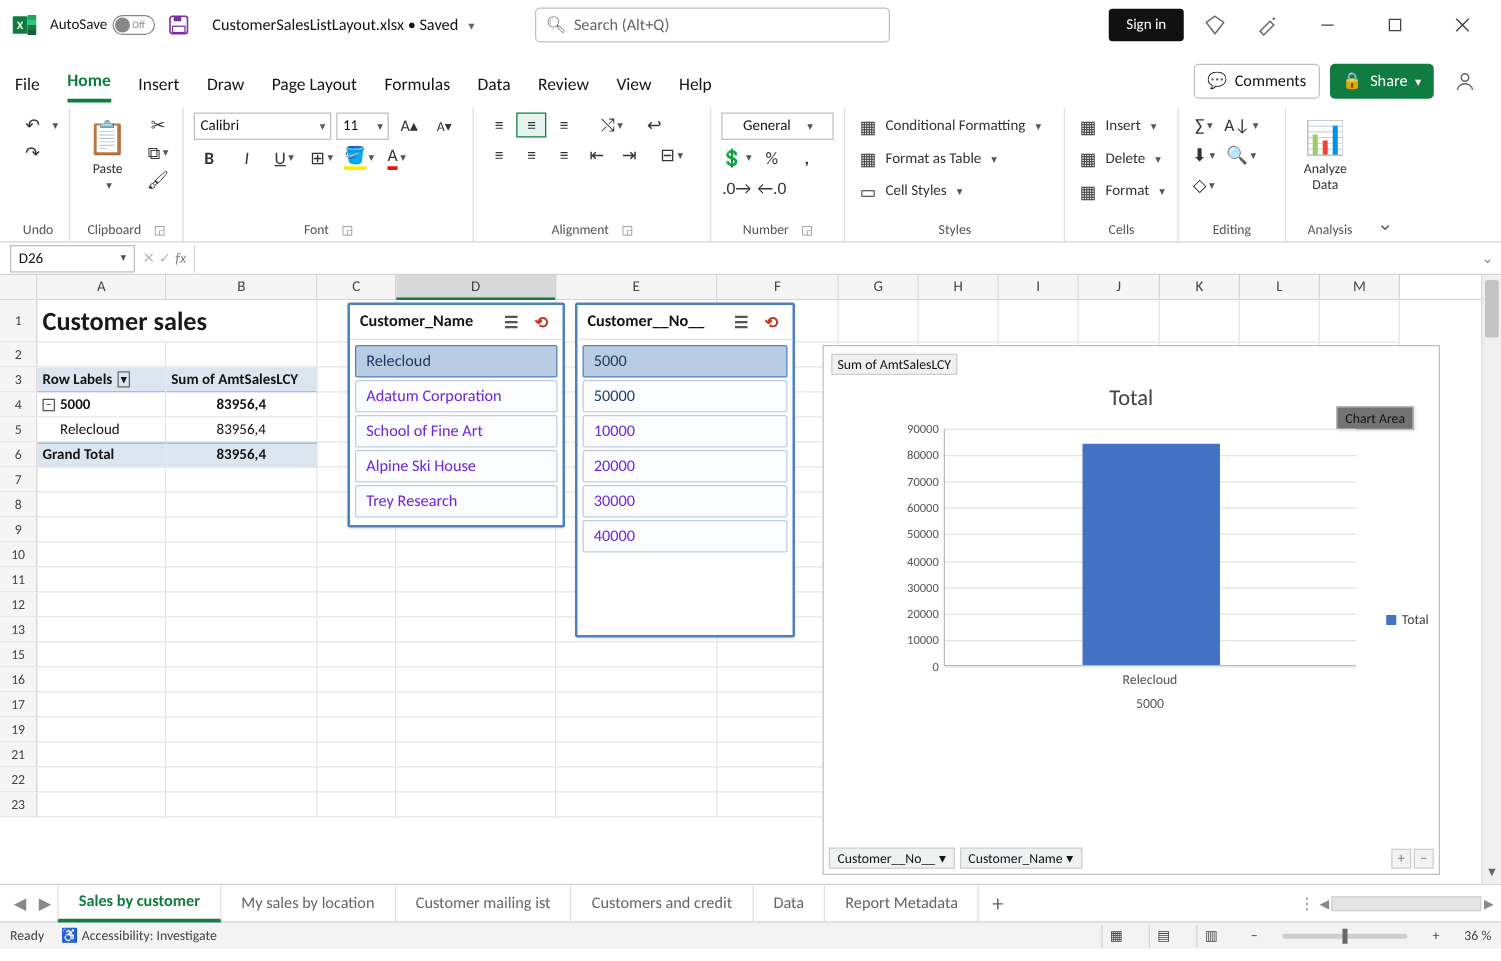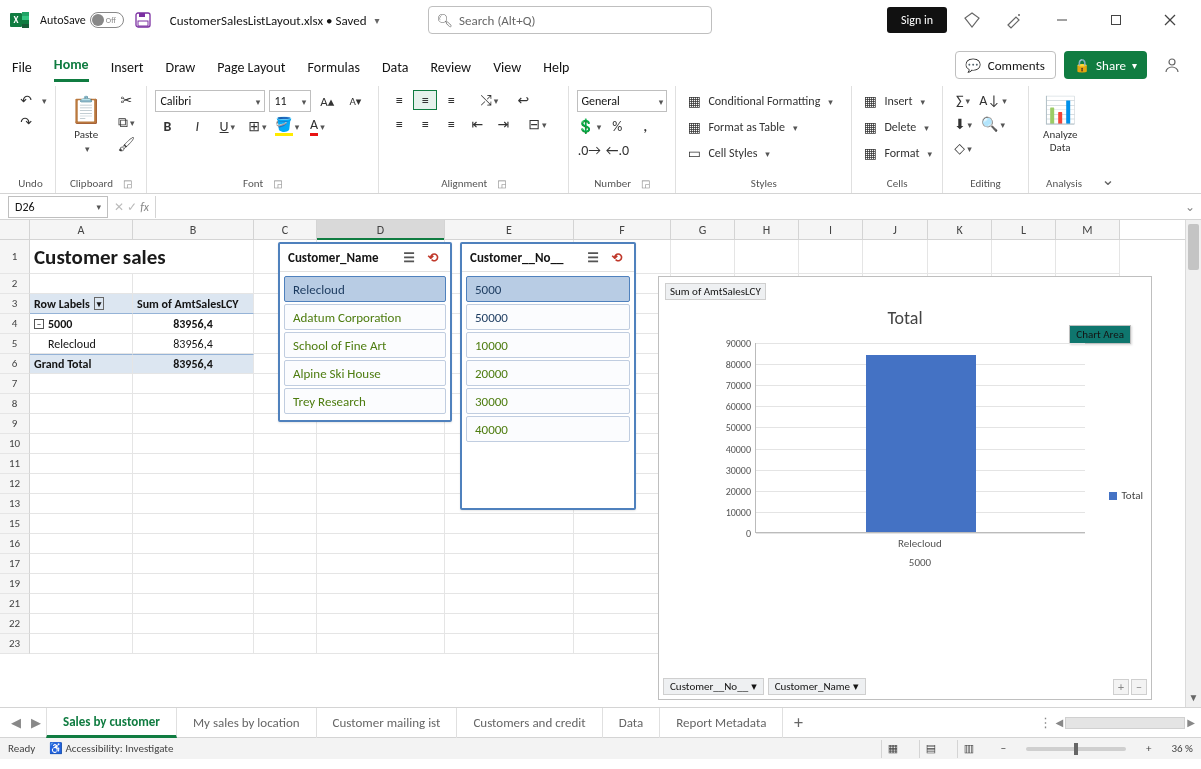--- a/index.html
+++ b/index.html
@@ -33,21 +33,21 @@
   .ribbon { height:112px; border-bottom:1px solid #d4d4d4; background:#fff; display:flex; padding:4px 6px 0 6px; }
   .group { border-right:1px solid #e0e0e0; padding:0 8px; display:flex; flex-direction:column; }
   .group-body { flex:1; display:flex; align-items:flex-start; gap:6px; padding-top:4px;}
   .group-label { height:20px; font-size:11px; color:#555; text-align:center; display:flex;align-items:center;justify-content:center;gap:6px;}
   .group-label .launcher{font-size:10px;color:#888;margin-left:4px;}
   .rb-sm { width:24px;height:20px;display:flex;align-items:center;justify-content:center;font-size:14px;color:#333;}
   .stack { display:flex;flex-direction:column;gap:2px;}
   .row {display:flex;gap:2px;align-items:center;}
   .font-name{width:110px;height:22px;border:1px solid #bfbfbf;font-size:12px;padding:0 4px;display:flex;align-items:center;justify-content:space-between;}
   .font-size{width:42px;height:22px;border:1px solid #bfbfbf;font-size:12px;padding:0 4px;display:flex;align-items:center;justify-content:space-between;}
-  .num-fmt{width:90px;height:22px;border:1px solid #bfbfbf;font-size:12px;padding:0 3px;display:flex;align-items:center;justify-content:space-between;}
+  .num-fmt{width:90px;height:22px;border:1px solid #bfbfbf;font-size:12px;padding:0 16px;display:flex;align-items:center;justify-content:space-between;}
   .menu-item{height:22px;display:flex;align-items:center;gap:6px;font-size:12px;color:#333;padding:0 2px;white-space:nowrap;}
   .menu-item .ico{width:16px;height:16px;display:flex;align-items:center;justify-content:center;font-size:14px;}
   .big-btn{display:flex;flex-direction:column;align-items:center;gap:2px;font-size:11px;color:#333;padding:4px 6px;}
   .big-btn .ico{font-size:26px;}
   .chev-sm{font-size:9px;color:#555;margin-left:2px;}
   .align-b{border:1px solid transparent;}
   .align-b.active{border:1px solid #107c41;background:#e6f2ec;}
 
   
   .fxbar { height:26px; display:flex; align-items:center; border-bottom:1px solid #d4d4d4; font-size:12px;}
@@ -79,27 +79,27 @@
   .cF{width:97px}.cG{width:64px}.cH{width:64px}.cI{width:64px}.cJ{width:65px}.cK{width:64px}.cL{width:64px}.cM{width:64px}
 
   
   .slicer{position:absolute;background:#fff;border:2px solid #4f81bd;border-radius:2px;box-shadow:0 1px 2px rgba(0,0,0,.1);}
   .slicer-hdr{height:28px;display:flex;align-items:center;padding:0 8px;font-weight:600;font-size:13px;gap:6px;border-bottom:1px solid #e1e1e1;}
   .slicer-hdr .sp{flex:1}
   .slicer-hdr .sico{width:18px;height:18px;display:flex;align-items:center;justify-content:center;color:#555;font-size:13px;}
   .slicer-body{padding:4px;}
   .slicer-item{height:26px;border:1px solid #c0cde0;border-radius:2px;margin-bottom:2px;display:flex;align-items:center;padding:0 8px;font-size:13px;color:#1b3a5f;background:#fbfcfe;}
   .slicer-item.sel{background:#b8cce4;border-color:#4f81bd;color:#1b3a5f;}
-  .slicer-item.dim{color:#4d7c0f;}
+  .slicer-item.dim{color:#6d28d9;}
 
   
   .chart{position:absolute;background:#fff;border:1px solid #bfbfbf;}
   .chart-lbl-sum{position:absolute;top:6px;left:6px;background:#eef0f2;border:1px solid #cfcfcf;font-size:11px;padding:1px 4px;}
   .chart-title{position:absolute;top:30px;left:0;right:0;text-align:center;font-size:18px;color:#444;}
-  .chart-tooltip{position:absolute;top:48px;right:20px;background:#0f766e;border:1px solid #bfbfbf;font-size:11px;padding:2px 6px;box-shadow:1px 1px 2px rgba(0,0,0,.15);}
+  .chart-tooltip{position:absolute;top:48px;right:20px;background:#737373;border:1px solid #bfbfbf;font-size:11px;padding:2px 6px;box-shadow:1px 1px 2px rgba(0,0,0,.15);}
   .chart-legend{position:absolute;right:8px;top:212px;font-size:11px;color:#444;display:flex;align-items:center;gap:4px;}
   .legend-swatch{width:8px;height:8px;background:#4472c4;}
   .chart-filters{position:absolute;bottom:4px;left:4px;display:flex;gap:4px;}
   .chart-fbtn{background:#eef0f2;border:1px solid #cfcfcf;font-size:11px;padding:1px 6px;display:flex;align-items:center;gap:3px;}
   .chart-pm{position:absolute;bottom:4px;right:4px;display:flex;gap:2px;}
   .chart-pm div{width:16px;height:16px;border:1px solid #cfcfcf;display:flex;align-items:center;justify-content:center;font-size:12px;background:#f3f3f3;color:#888;}
 
   
   .axis-y{position:absolute;left:52px;top:66px;height:190px;width:44px;font-size:10px;color:#555;}
   .axis-y div{position:absolute;right:4px;transform:translateY(-50%);}

